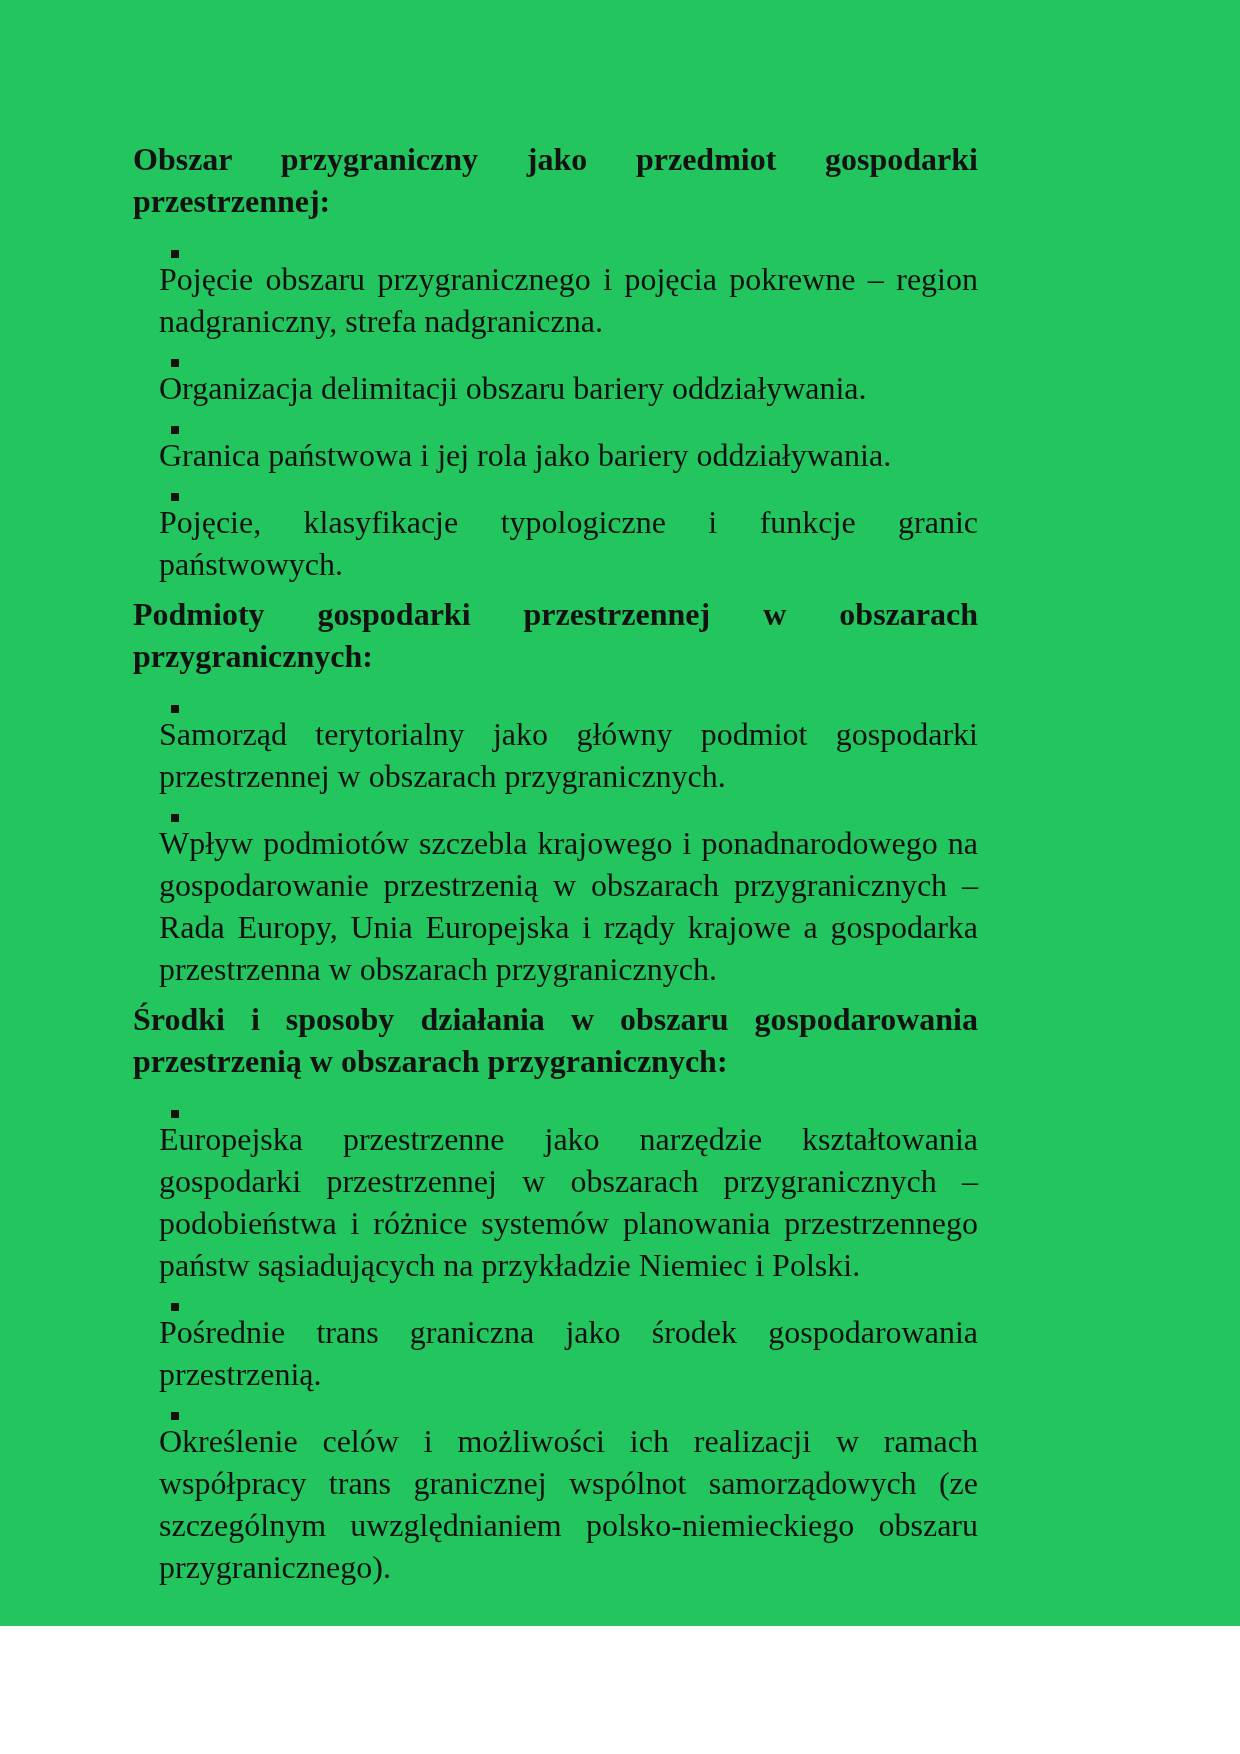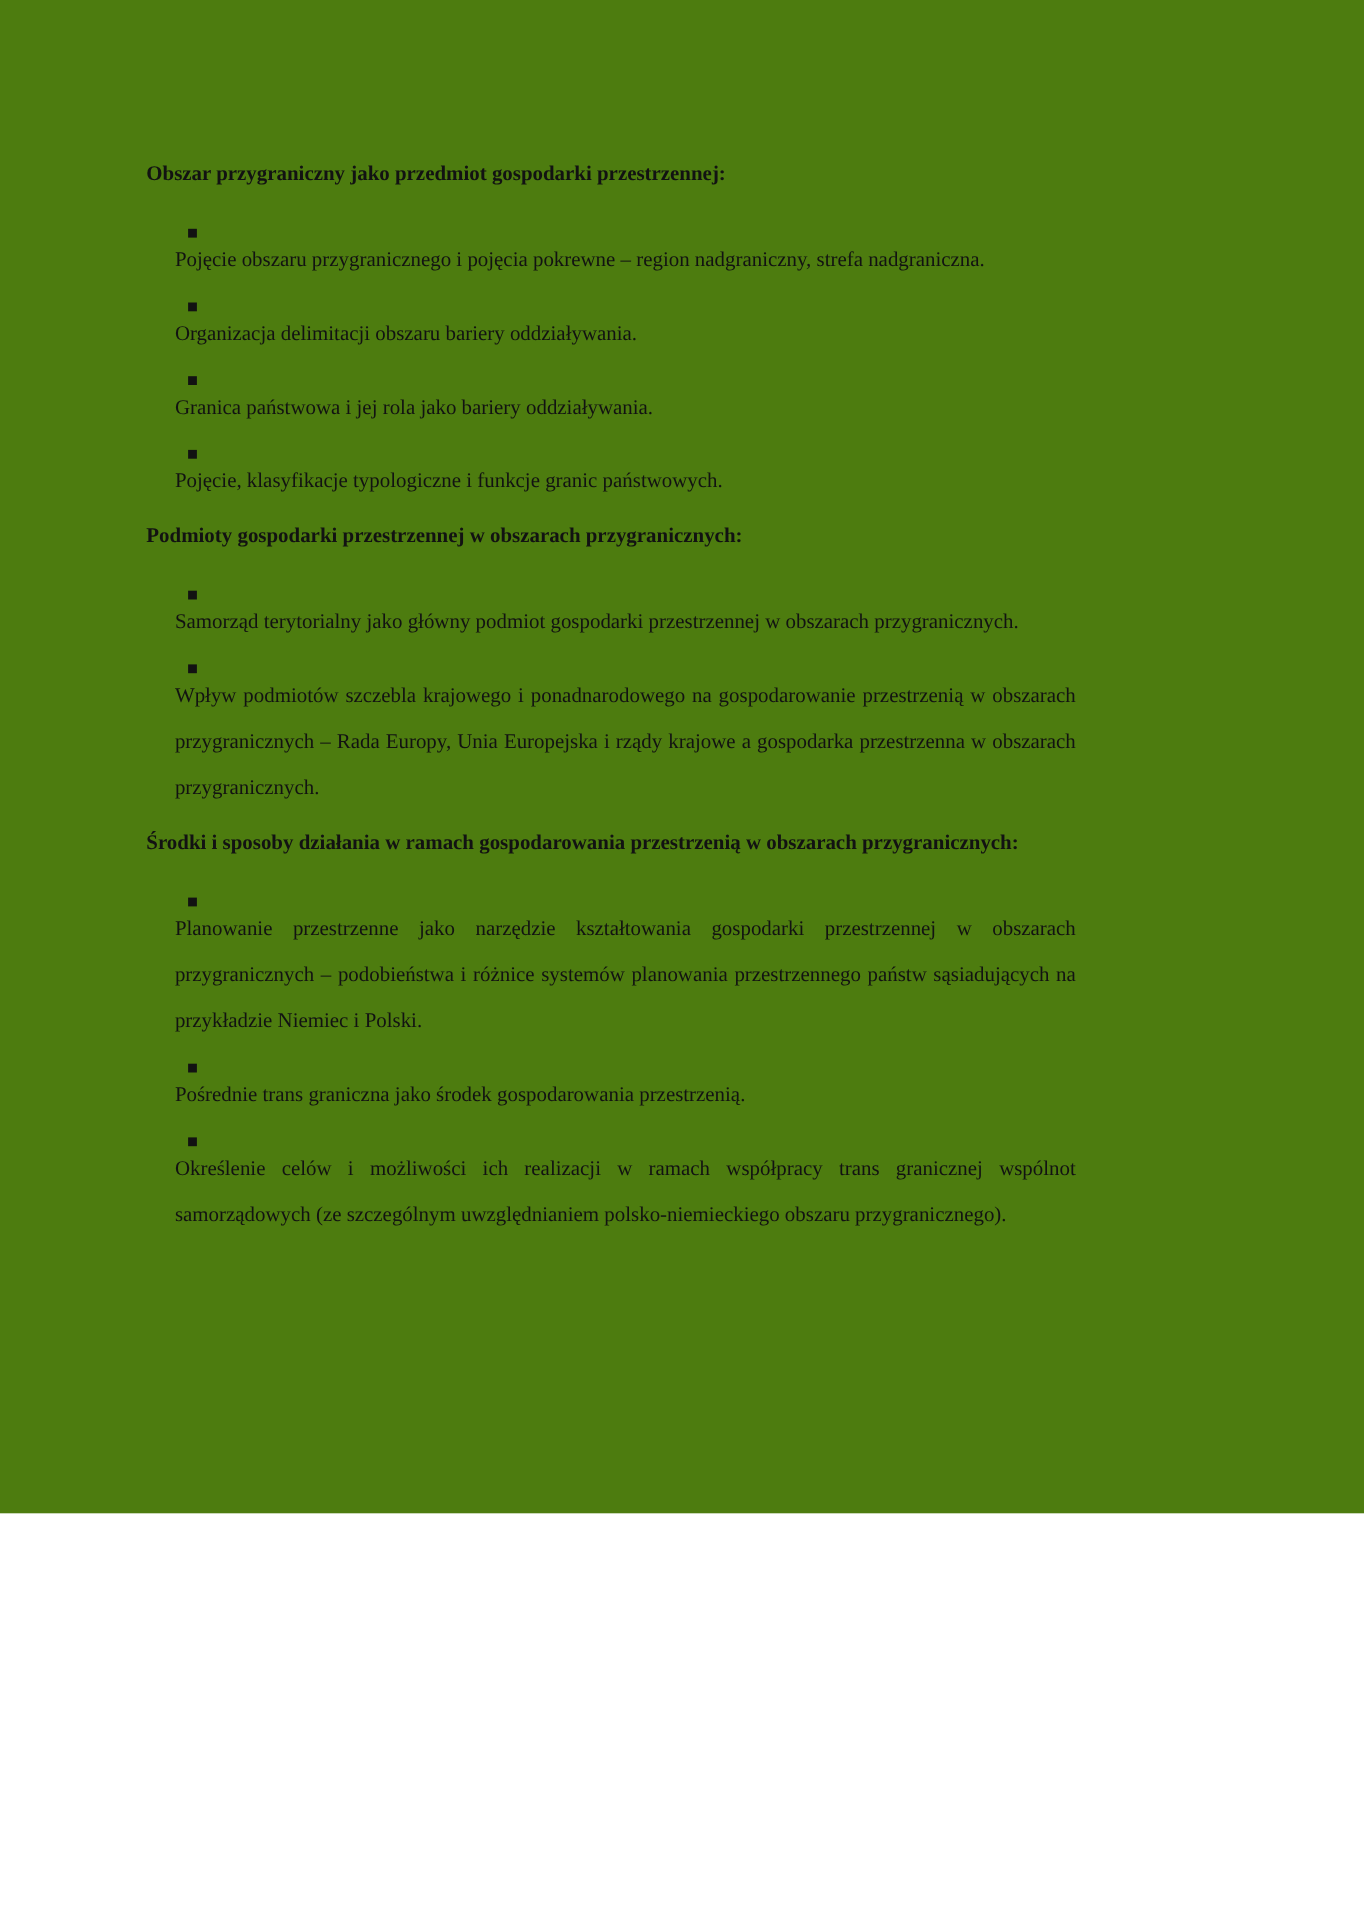--- a/index.html
+++ b/index.html
@@ -3,27 +3,27 @@
 <meta charset="utf-8">
 <style>
   html, body {
     margin: 0;
     padding: 0;
     background: #ffffff;
   }
   .page {
     position: relative;
     width: 1240px;
-    height: 1376px;
-    background: #4d7c0f;
+    height: 1626px;
+    background: #22c55e;
     box-sizing: border-box;
     padding: 138px 262px 60px 133px;
     font-family: "Liberation Serif", "DejaVu Serif", serif;
     color: #121212;
-    font-size: 19px;
+    font-size: 32px;
     line-height: 42px;
     overflow: hidden;
   }
   .doc-section { margin: 0; }
   .heading {
     font-weight: bold;
     text-align: justify;
     margin: 8px 0 11px 0;
   }
   .doc-section:first-child .heading { margin-top: 0; }
@@ -86,25 +86,25 @@
         <span class="bullet-text">Samorząd terytorialny jako główny podmiot gospodarki przestrzennej w obszarach przygranicznych.</span>
       </li>
       <li class="bullet-item">
         <span class="bullet-marker"></span>
         <span class="bullet-text">Wpływ podmiotów szczebla krajowego i ponadnarodowego na gospodarowanie przestrzenią w obszarach przygranicznych – Rada Europy, Unia Europejska i rządy krajowe a gospodarka przestrzenna w obszarach przygranicznych.</span>
       </li>
     </ul>
   </section>
 
   <section class="doc-section">
-    <p class="heading">Środki i sposoby działania w ramach gospodarowania przestrzenią w obszarach przygranicznych:</p>
+    <p class="heading">Środki i sposoby działania w obszaru gospodarowania przestrzenią w obszarach przygranicznych:</p>
     <ul class="bullets">
       <li class="bullet-item">
         <span class="bullet-marker"></span>
-        <span class="bullet-text">Planowanie przestrzenne jako narzędzie kształtowania gospodarki przestrzennej w obszarach przygranicznych – podobieństwa i różnice systemów planowania przestrzennego państw sąsiadujących na przykładzie Niemiec i Polski.</span>
+        <span class="bullet-text">Europejska przestrzenne jako narzędzie kształtowania gospodarki przestrzennej w obszarach przygranicznych – podobieństwa i różnice systemów planowania przestrzennego państw sąsiadujących na przykładzie Niemiec i Polski.</span>
       </li>
       <li class="bullet-item">
         <span class="bullet-marker"></span>
         <span class="bullet-text">Pośrednie trans graniczna jako środek gospodarowania przestrzenią.</span>
       </li>
     </ul>
   </section>
 
   <section class="doc-section">
     <ul class="bullets">

